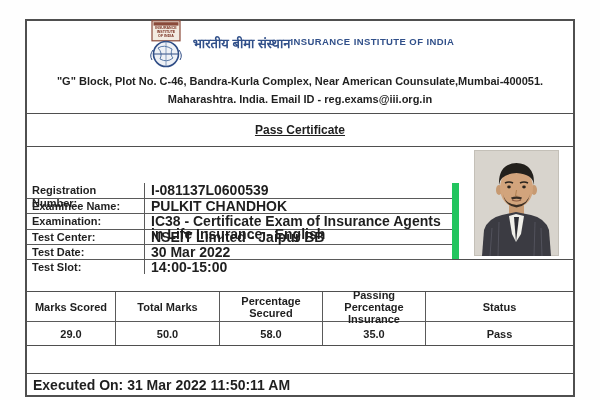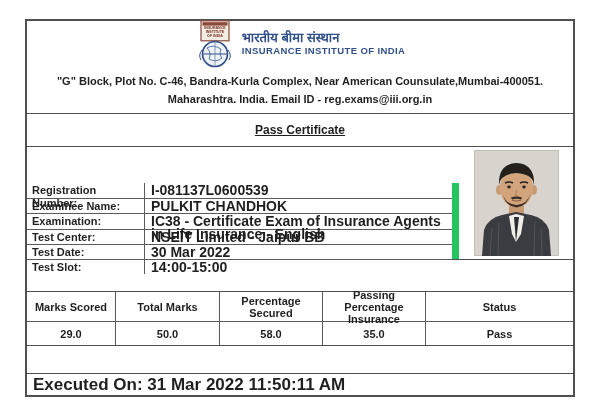--- a/index.html
+++ b/index.html
@@ -15,21 +15,21 @@
   .certificate {
     position:absolute; left:25px; top:19px; width:550px; height:378px;
     border:2px solid #4f4f4f; background:#ffffff;
     display:flex; flex-direction:column;
   }
 
   
   .header { height:93px; border-bottom:1px solid #4f4f4f; position:relative; }
   .logo-row { display:flex; justify-content:center; align-items:center; gap:7px; height:50px; margin-top:-3px; }
   .emblem { width:40px; height:48px; flex:0 0 auto; margin-top:2px; }
-  .logo-text { display:flex; flex-direction:column; justify-content:flex-start; }
+  .logo-text { display:flex; flex-direction:row; justify-content:flex-start; }
   .org-hindi { font-size:13px; font-weight:bold; color:#31508a; line-height:15px; }
   .org-eng { font-size:9.5px; font-weight:bold; color:#31508a; letter-spacing:0.4px; line-height:11px; }
   .addr { text-align:center; font-weight:bold; font-size:11px; line-height:13px; color:#1f1f1f; }
   .addr1 { margin-top:7px; }
   .addr2 { margin-top:5px; }
 
   
   .title-bar {
     height:33px; border-bottom:1px solid #4f4f4f;
     display:flex; align-items:center; justify-content:center;
@@ -57,21 +57,21 @@
   .mcell {
     display:flex; align-items:center; justify-content:center; text-align:center;
     font-weight:bold; font-size:11px; line-height:12px;
     border-right:1px solid #5a5a5a; padding:0 4px;
   }
   .mc0 { width:89px; } .mc1 { width:104px; } .mc2 { width:103px; } .mc3 { width:103px; }
   .mc4 { flex:1; border-right:none; }
 
   
   .gap2 { height:28px; border-bottom:1px solid #4f4f4f; }
-  .footer-row { flex:1; display:flex; align-items:center; padding-left:6px; font-weight:bold; font-size:17px; }
+  .footer-row { flex:1; display:flex; align-items:center; padding-left:6px; font-weight:bold; font-size:14px; }
 </style>
 </head>
 <body>
 
 <div class="certificate">
 
   <div class="header">
     <div class="logo-row">
       <svg class="emblem" viewBox="0 0 40 48">
 

